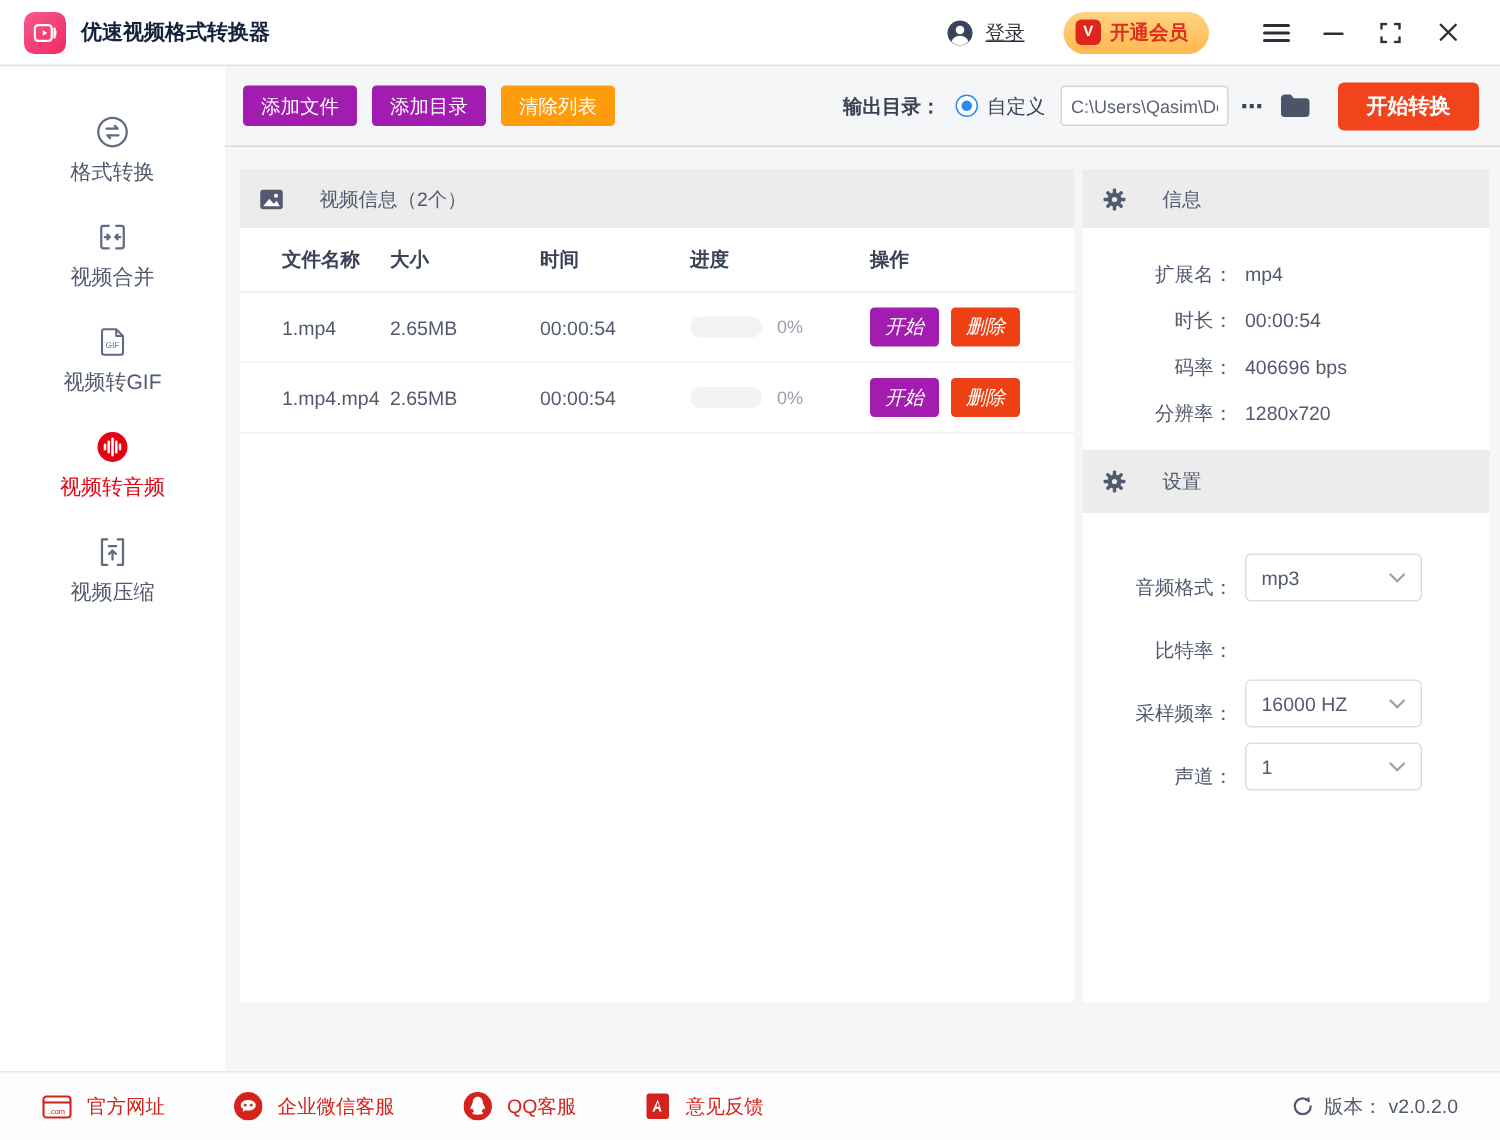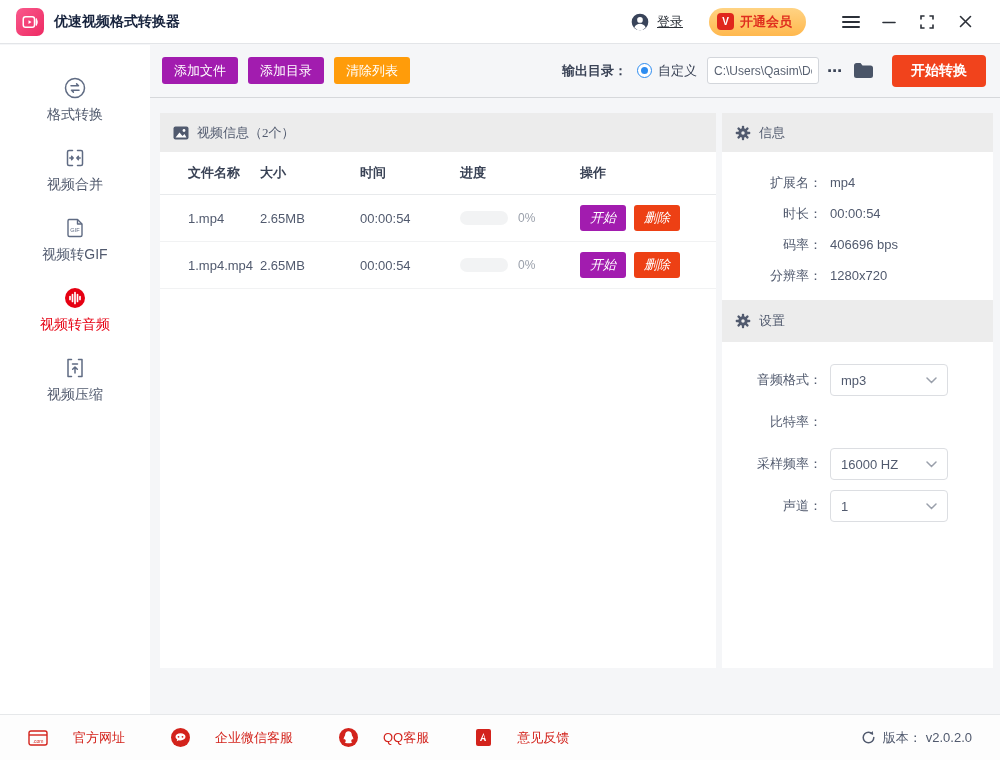--- a/index.html
+++ b/index.html
@@ -38,49 +38,49 @@
 
   
   .sidebar { position:absolute; left:0; top:45px; width:150px; height:669px; background:#fff; display:flex; flex-direction:column; align-items:center; padding-top:20px; }
   .side-item { width:150px; height:70px; display:flex; flex-direction:column; align-items:center; justify-content:center; cursor:pointer; }
   .side-item .slabel { font-size:14px; color:#515a6e; margin-top:6px; }
   .side-item.active .slabel { color:#e60012; }
   .sicon { height:24px; display:flex; align-items:center; justify-content:center; }
 
   
   .main-panel { position:absolute; left:160px; top:113px; width:556px; height:555px; background:#fff; }
-  .panel-head { height:39px; background:#ececec; display:flex; align-items:center; padding:0 13px; gap:8px;font-family:Liberation Serif, serif; }
+  .panel-head { height:39px; background:#ececec; display:flex; align-items:center; padding:0 13px; gap:24px; }
   .panel-head .ph-title { font-size:13px; color:#515a6e; }
   .thead { height:43px; display:flex; align-items:center; border-bottom:1px solid #e8eaec; font-size:13px; font-weight:bold; color:#3a4356; }
   .trow { height:47px; display:flex; align-items:center; border-bottom:1px solid #f1f2f3; font-size:13px; color:#515a6e; }
   .col-name { flex:0 0 100px; padding-left:28px; }
   .col-size { flex:0 0 100px; }
   .col-time { flex:0 0 100px; }
   .col-prog { flex:0 0 120px; display:flex; align-items:center; }
   .col-ops  { flex:1; display:flex; align-items:center; gap:8px; }
   .pbar { width:48px; height:14px; border-radius:7px; background:#f2f3f4; display:inline-block; }
   .ptext { font-size:12px; color:#9aa0ab; margin-left:10px; }
   .btn.sm { height:26px; padding:0 10px; font-size:13px;font-style:italic; }
   .btn.red { background:#ed4014; }
 
   .right-panel { position:absolute; left:722px; top:113px; width:271px; height:555px; background:#fff; }
   .info-body { height:148px; padding-top:15px; }
   .inforow { height:31px; display:flex; align-items:center; font-size:13px; }
   .inforow .ilabel { width:100px; text-align:right; color:#515a6e; flex:0 0 auto; }
   .inforow .ivalue { margin-left:8px; color:#515a6e; }
   .set-head { height:42px; }
   .set-body { padding-top:17px; }
-  .setrow { height:42px; display:flex; align-items:center; font-size:13px; }
+  .setrow { height:42px; display:flex; align-items:flex-end; font-size:13px; }
   .setrow .slbl { width:100px; text-align:right; color:#515a6e; flex:0 0 auto; }
   .select { margin-left:8px; width:118px; height:32px; border:1px solid #dcdee2; border-radius:4px; background:#fff; display:flex; align-items:center; justify-content:space-between; padding:0 10px; cursor:pointer; }
   .select .sval { font-size:13px; color:#515a6e; }
 
   
   .footer { position:absolute; left:0; top:714px; width:1000px; height:46px; background:#fdfdfd; border-top:1px solid #e6e8ea; display:flex; align-items:center; padding:0 28px; }
-  .flink { display:flex; align-items:center; gap:25px; margin-right:46px; cursor:pointer; }
+  .flink { display:flex; align-items:center; gap:10px; margin-right:46px; cursor:pointer; }
   .flink .ftext { font-size:13px; color:#d3231c; }
   .fver { margin-left:auto; display:flex; align-items:center; gap:7px; font-size:13px; color:#515a6e; }
 </style>
 </head>
 <body>
 
 <div class="app">
 
   <div class="titlebar">
     <div class="appicon">

